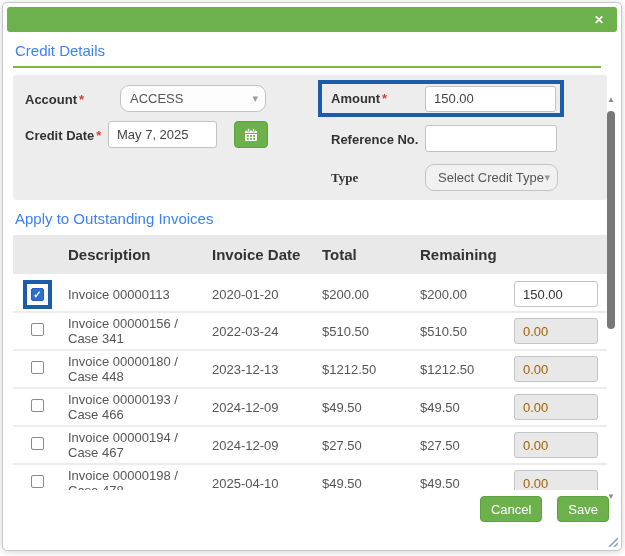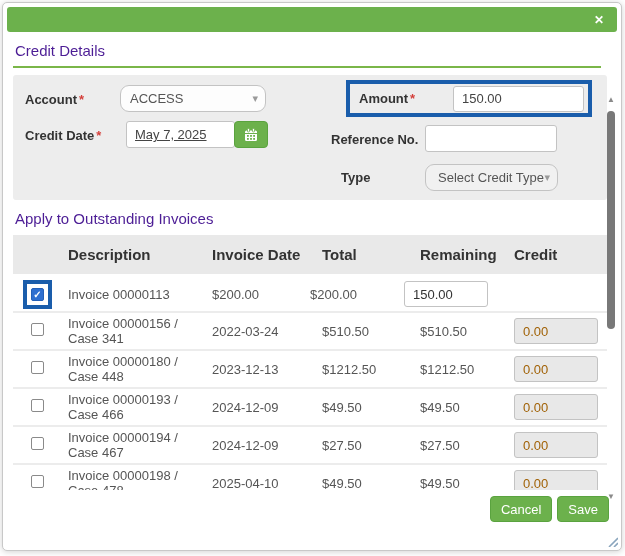--- a/index.html
+++ b/index.html
@@ -17,21 +17,21 @@
   .close-btn {
     position: absolute; right: 9px; top: 4px; width: 18px; height: 18px;
     color: #fff; font-weight: bold; font-size: 12px; line-height: 18px;
     text-align: center; cursor: pointer;
   }
   .content { position: relative; padding: 0 6px; width: 600px; }
 
   .page-title { margin: 8px 0 0 2px; font-size: 19px; font-weight: 400; color: #21405e; line-height: 22px; }
 
   .section-heading {
-    margin: 10px 0 1px 2px; font-size: 15px; font-weight: 400; color: #4c1d95; line-height: 18px;
+    margin: 10px 0 1px 2px; font-size: 15px; font-weight: 400; color: #3b82f6; line-height: 18px;
   }
   .section-heading.underlined { margin-left: 0; padding: 0 0 6px 2px; border-bottom: 2px solid #7ab648; }
 
   .panel {
     position: relative; margin-top: 7px; height: 125px; width: 594px;
     background: #ededed; border-radius: 3px;
   }
   .field-label { font-size: 13px; font-weight: bold; color: #333; white-space: nowrap; }
   .req { color: #d43f3a; margin-left: 2px; }
 
@@ -43,35 +43,35 @@
     position: relative; height: 27px; border: 1px solid #c3c3c3; border-radius: 9px;
     background: #fdfdfd; font-size: 13px; color: #555; padding: 0 22px 0 9px;
     line-height: 25px; cursor: default; white-space: nowrap;
   }
   .select .caret { position: absolute; right: 7px; top: 0; color: #9a9a9a; font-size: 11px; line-height: 25px; }
   .select.muted { background: #f1f1f1; }
 
   .f-account-label  { position: absolute; left: 12px; top: 17px; }
   .f-account-select { position: absolute; left: 107px; top: 10px; width: 146px; }
   .f-date-label     { position: absolute; left: 12px; top: 53px; }
-  .f-date-input     { position: absolute; left: 113px; top: 46px; width: 109px; text-decoration: underline; }
+  .f-date-input     { position: absolute; left: 95px; top: 46px; width: 109px; }
   .cal-btn {
     position: absolute; left: 221px; top: 46px; width: 34px; height: 27px;
     background: #6cb14c; border: 1px solid #5aa33f; border-radius: 4px;
     display: flex; align-items: center; justify-content: center; cursor: pointer;
   }
   .amount-box {
     position: absolute; left: 305px; top: 5px; width: 246px; height: 37px;
-    border: 4px solid #1a5dab; display: flex; align-items: center; background: #ededed; margin-left: 28px;
+    border: 4px solid #1a5dab; display: flex; align-items: center; background: #ededed;
   }
   .amount-box .field-label { margin-left: 9px; width: 94px; }
   .amount-box .txt { width: 131px; height: 26px; }
   .f-ref-label   { position: absolute; left: 318px; top: 57px; }
   .f-ref-input   { position: absolute; left: 412px; top: 50px; width: 132px; }
-  .f-type-label  { position: absolute; left: 328px; top: 95px; }
+  .f-type-label  { position: absolute; left: 318px; top: 95px; font-family: Liberation Serif, serif; }
   .f-type-select { position: absolute; left: 412px; top: 89px; width: 133px; padding-left: 12px; }
 
   .tbl-header {
     display: flex; align-items: center; margin-top: 7px; height: 39px; width: 594px;
     background: #e9e9e9; font-size: 15px; font-weight: bold; color: #333;
   }
   .c0 { width: 46px; padding-left: 18px; }
   .c1 { width: 144px; padding-left: 9px; }
   .c2 { width: 110px; padding-left: 9px; }
   .c3 { width: 98px;  padding-left: 9px; }
@@ -96,21 +96,21 @@
     display: inline-flex; align-items: center; justify-content: center;
     width: 29px; height: 29px; border: 4px solid #1a5dab; background: #fff; margin-left: -8px;
   }
   .credit-input {
     width: 84px; height: 26px; border: 1px solid #c3c3c3; border-radius: 3px;
     font-family: "Liberation Sans", sans-serif; font-size: 13px; color: #333;
     padding: 0 8px; background: #fff;
   }
   .credit-input:disabled { background: #e8e8e8; color: #a16207; }
 
-  .footer { display: flex; justify-content: flex-end; gap: 5px; margin-top: 6px; width: 596px; }
+  .footer { display: flex; justify-content: flex-end; gap: 15px; margin-top: 6px; width: 596px; }
   .btn {
     height: 26px; padding: 0 10px; background: #6cb14c; color: #fff;
     border: 1px solid #5aa33f; border-radius: 4px; font-size: 13px;
     font-family: "Liberation Sans", sans-serif; cursor: pointer;
   }
 
   .scrollbar { position: absolute; right: 4px; top: 92px; width: 12px; height: 410px; }
   .scroll-arrow { position: absolute; left: 0; width: 12px; text-align: center; color: #8a8a8a; font-size: 8px; cursor: pointer; }
   .scroll-arrow.up { top: 0; }
   .scroll-arrow.down { top: 397px; }
@@ -168,29 +168,29 @@
     </div>
 
     <div class="section-heading">Apply to Outstanding Invoices</div>
 
     <div class="tbl-header">
       <span class="c0"></span>
       <span class="c1">Description</span>
       <span class="c2">Invoice Date</span>
       <span class="c3">Total</span>
       <span class="c4">Remaining</span>
-      <span class="c5">Credit</span>
     </div>
 
     <div class="rows">
         <div class="row">
           <span class="c0"><span class="cb-box">
               <span class="cb checked">✓</span>
             </span></span>
           <span class="c1">Invoice 00000113</span>
+          <span class="c2">2020-01-20</span>
           <span class="c3">$200.00</span>
           <span class="c4">$200.00</span>
           <span class="c5"><input class="credit-input" value="150.00" style=""></span>
         </div>
         <div class="row">
           <span class="c0"><span class="cb"></span></span>
           <span class="c1">Invoice 00000156 / Case 341</span>
           <span class="c2">2022-03-24</span>
           <span class="c3">$510.50</span>
           <span class="c4">$510.50</span>

